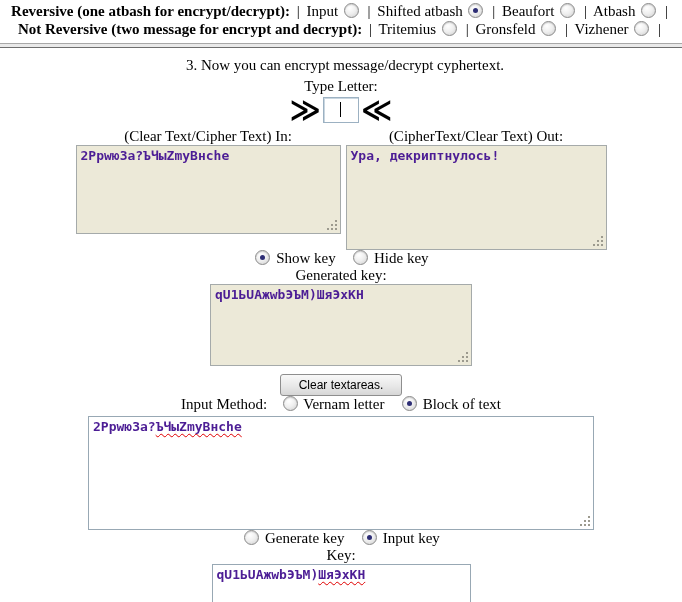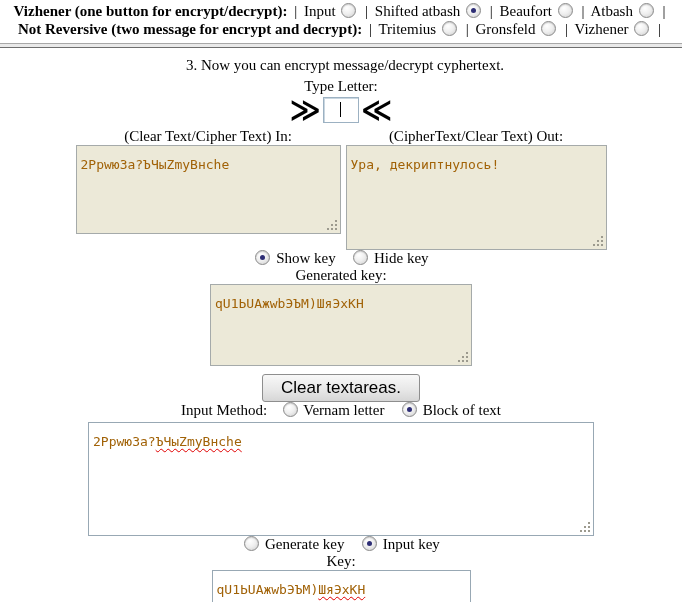--- a/index.html
+++ b/index.html
@@ -34,21 +34,21 @@
     position:relative;width:34px;height:24px;background:#fff;
     border:1px solid #9cb1c2;box-shadow:inset 1px 1px 0 #c9d6e0;
   }
   .letter-input .caret{
     position:absolute;left:16px;top:4px;width:1px;height:15px;background:#000;
   }
   
   .ta{
     position:relative;text-align:left;
     font-family:"DejaVu Sans Mono","Liberation Mono",monospace;font-size:13px;line-height:16px;
-    padding:11px 4px;box-sizing:border-box;color:#a16207;overflow:hidden;
+    padding:2px 4px;box-sizing:border-box;color:#4c1d95;overflow:hidden;font-weight:bold;
   }
   .ta.beige{background:#ece9d8;border:1px solid #a5aaaa;}
   .ta.white{background:#ffffff;border:1px solid #98a8b4;}
   .grip{
     position:absolute;right:2px;bottom:2px;width:13px;height:13px;
     background:
       radial-gradient(circle 1.2px at 11px 3px,#9c9a8e 90%,transparent 100%),
       radial-gradient(circle 1.2px at 7px 7px,#9c9a8e 90%,transparent 100%),
       radial-gradient(circle 1.2px at 11px 7px,#9c9a8e 90%,transparent 100%),
       radial-gradient(circle 1.2px at 3px 11px,#9c9a8e 90%,transparent 100%),
@@ -67,31 +67,31 @@
   .col-in{width:265px;}
   .col-out{width:261px;}
   .ta.in-ta{width:265px;height:89px;}
   .ta.out-ta{width:261px;height:105px;}
   .ta.genkey-ta{width:262px;height:82px;margin:0 auto;}
   .ta.block-ta{width:506px;height:114px;margin:3px auto 0;}
   .ta.key-ta{width:259px;height:70px;margin:0 auto;}
   .row{}
   
   .btn{
-    font-family:"Liberation Sans",sans-serif;font-size:17px;color:#000;
+    font-family:"Liberation Sans",sans-serif;font-size:12px;color:#000;
     background:linear-gradient(#f8f8f8,#e8e8e8 55%,#d6d6d6);
     border:1px solid #8e8e8e;border-radius:3px;padding:3px 18px;margin-top:8px;
   }
 </style>
 </head>
 <body>
 
 <div class="topbar">
   <div class="cipher-row">
-    <span class="grp-label">Vizhener (one button for encrypt/decrypt):</span>
+    <span class="grp-label">Reversive (one atbash for encrypt/decrypt):</span>
     <span class="sep">|</span>
     <span>Input</span>
     <span class="radio"></span>
     <span class="sep">|</span>
     <span>Shifted atbash</span>
     <span class="radio checked"></span>
     <span class="sep">|</span>
     <span>Beaufort</span>
     <span class="radio"></span>
     <span class="sep">|</span>

